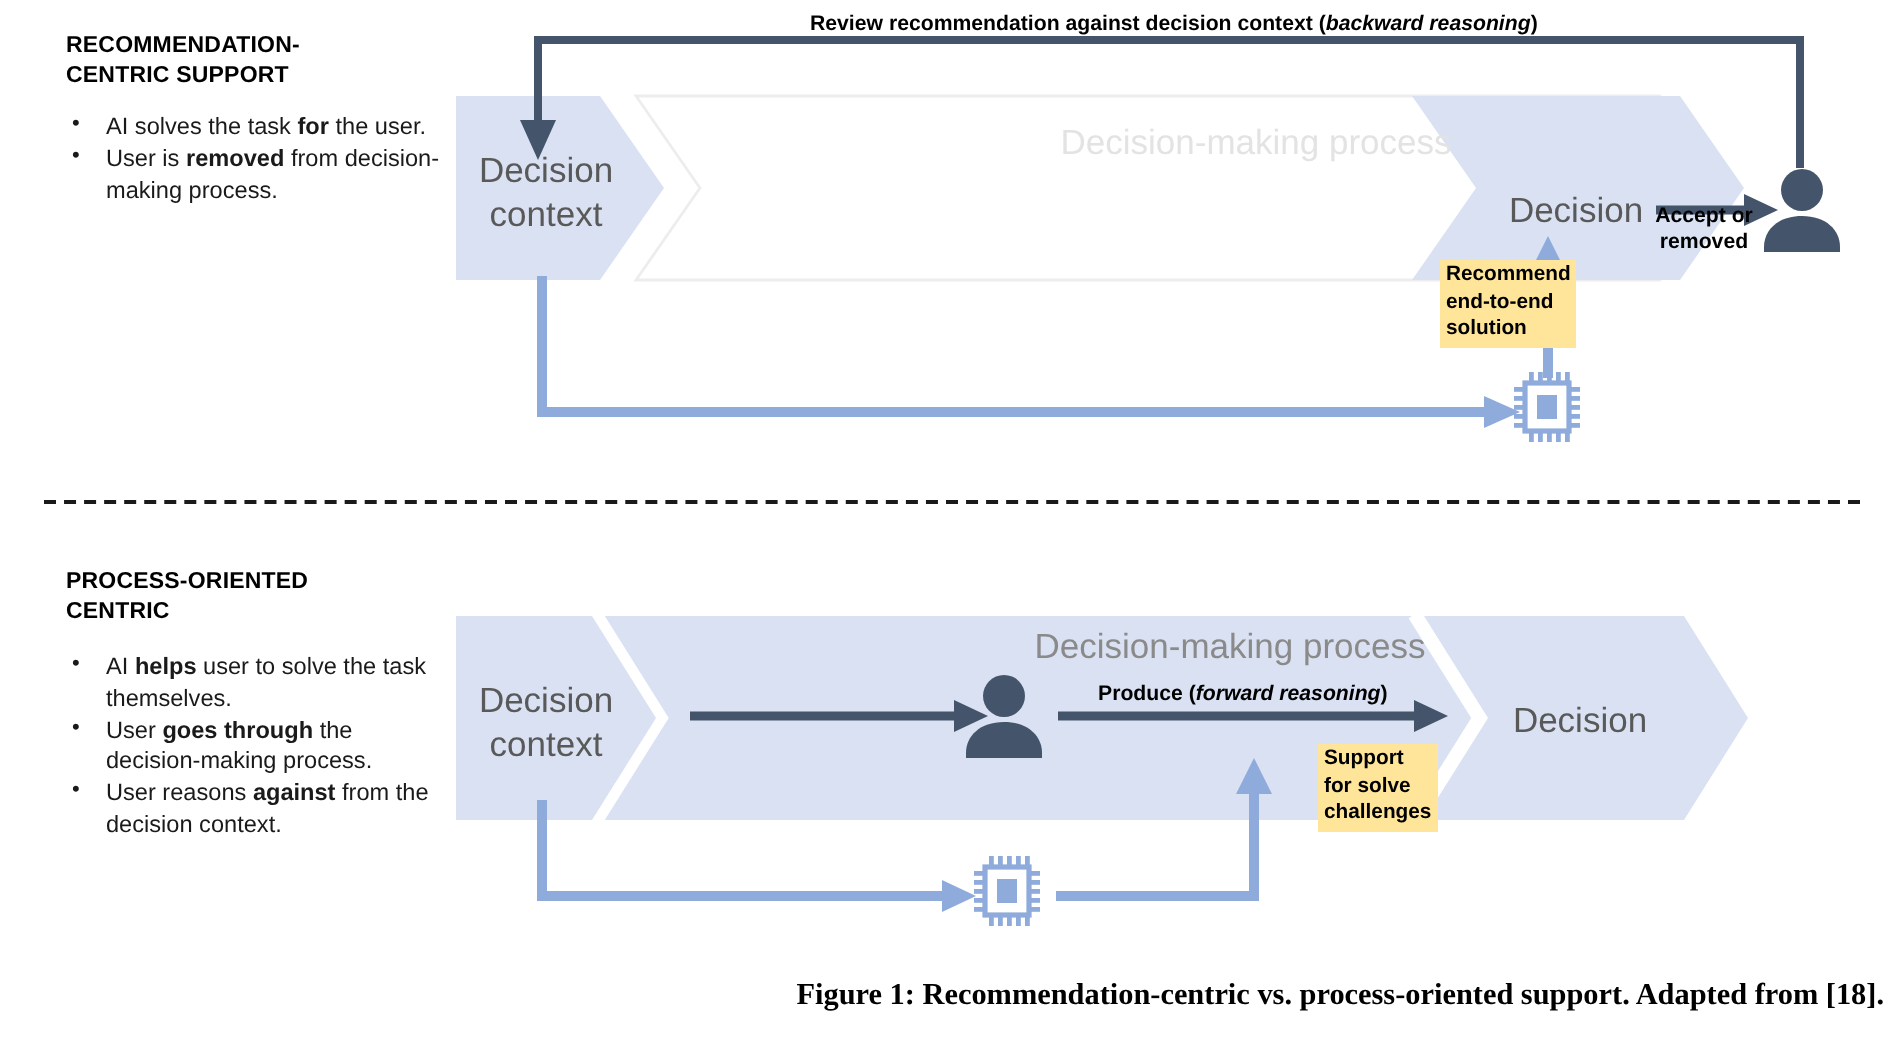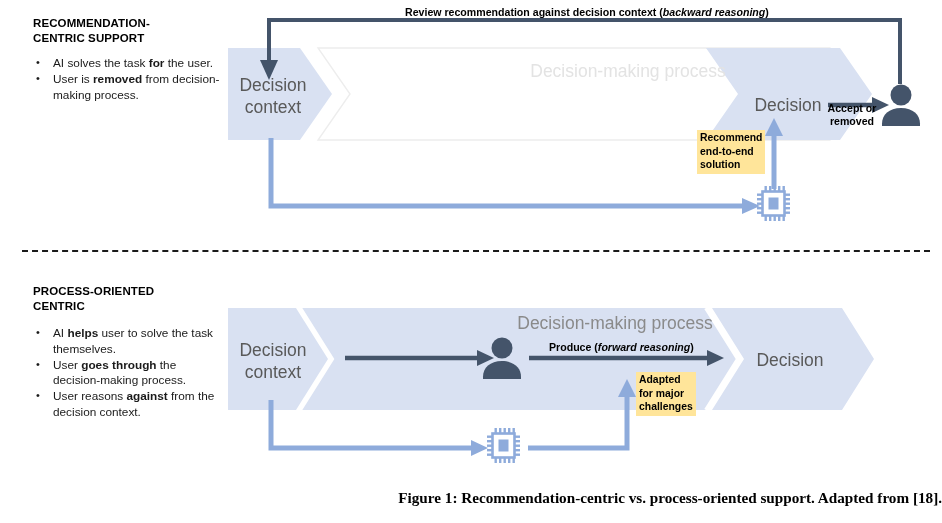--- a/index.html
+++ b/index.html
@@ -14,21 +14,21 @@
   b{font-weight:bold;}
 
   .svgwrap{position:absolute;left:0;top:0;}
   .chev-label{font-family:"Liberation Sans",sans-serif;fill:#595959;font-size:17.5px;}
   .chev-label-faint{font-family:"Liberation Sans",sans-serif;fill:#e3e3e3;font-size:17.5px;}
   .proc-label{font-family:"Liberation Sans",sans-serif;fill:#8a8a8a;font-size:17.5px;}
 
   .arrlabel{position:absolute;font-size:10.6px;font-weight:bold;color:#000;line-height:13px;white-space:nowrap;}
   .arrlabel i{font-style:italic;}
 
-  .callout{position:absolute;background:#ffe59a;font-size:10.4px;font-weight:bold;line-height:13.6px;color:#000;padding:1px 3px 2px 3px;}
+  .callout{position:absolute;background:#ffe59a;font-size:10.4px;font-weight:bold;line-height:13.6px;color:#000;padding:1px 3px 2px 3px;margin-left:23px;}
 
   .divider{position:absolute;left:22px;top:250px;width:908px;height:0;border-top:2px dashed #1a1a1a;}
 
   .caption{position:absolute;left:0;top:489px;width:942px;text-align:right;
            font-family:"Liberation Serif",serif;font-size:15.2px;font-weight:bold;color:#000;}
 </style>
 </head>
 <body>
 
 <div id="fig">
@@ -183,17 +183,17 @@
       </g>
       <rect x="492.5" y="180.5" width="22" height="24" fill="none" stroke="#8eabdb" stroke-width="2.6"></rect>
       <rect x="498.5" y="186.5" width="10" height="12" fill="#8eabdb"></rect>
     </g>
   </svg>
 
   <div class="arrlabel" style="left:549px;top:341px;">
     <span>Produce (</span><i>forward reasoning</i><span>)</span>
   </div>
 
-  <div class="callout" style="left:636px;top:372px;width:54px;">Adapted for major challenges</div>
+  <div class="callout" style="left:636px;top:372px;width:54px;">Support for solve challenges</div>
 
   <div class="caption">Figure 1: Recommendation-centric vs. process-oriented support. Adapted from [18].</div>
 
 </div>
 
 </body></html>

